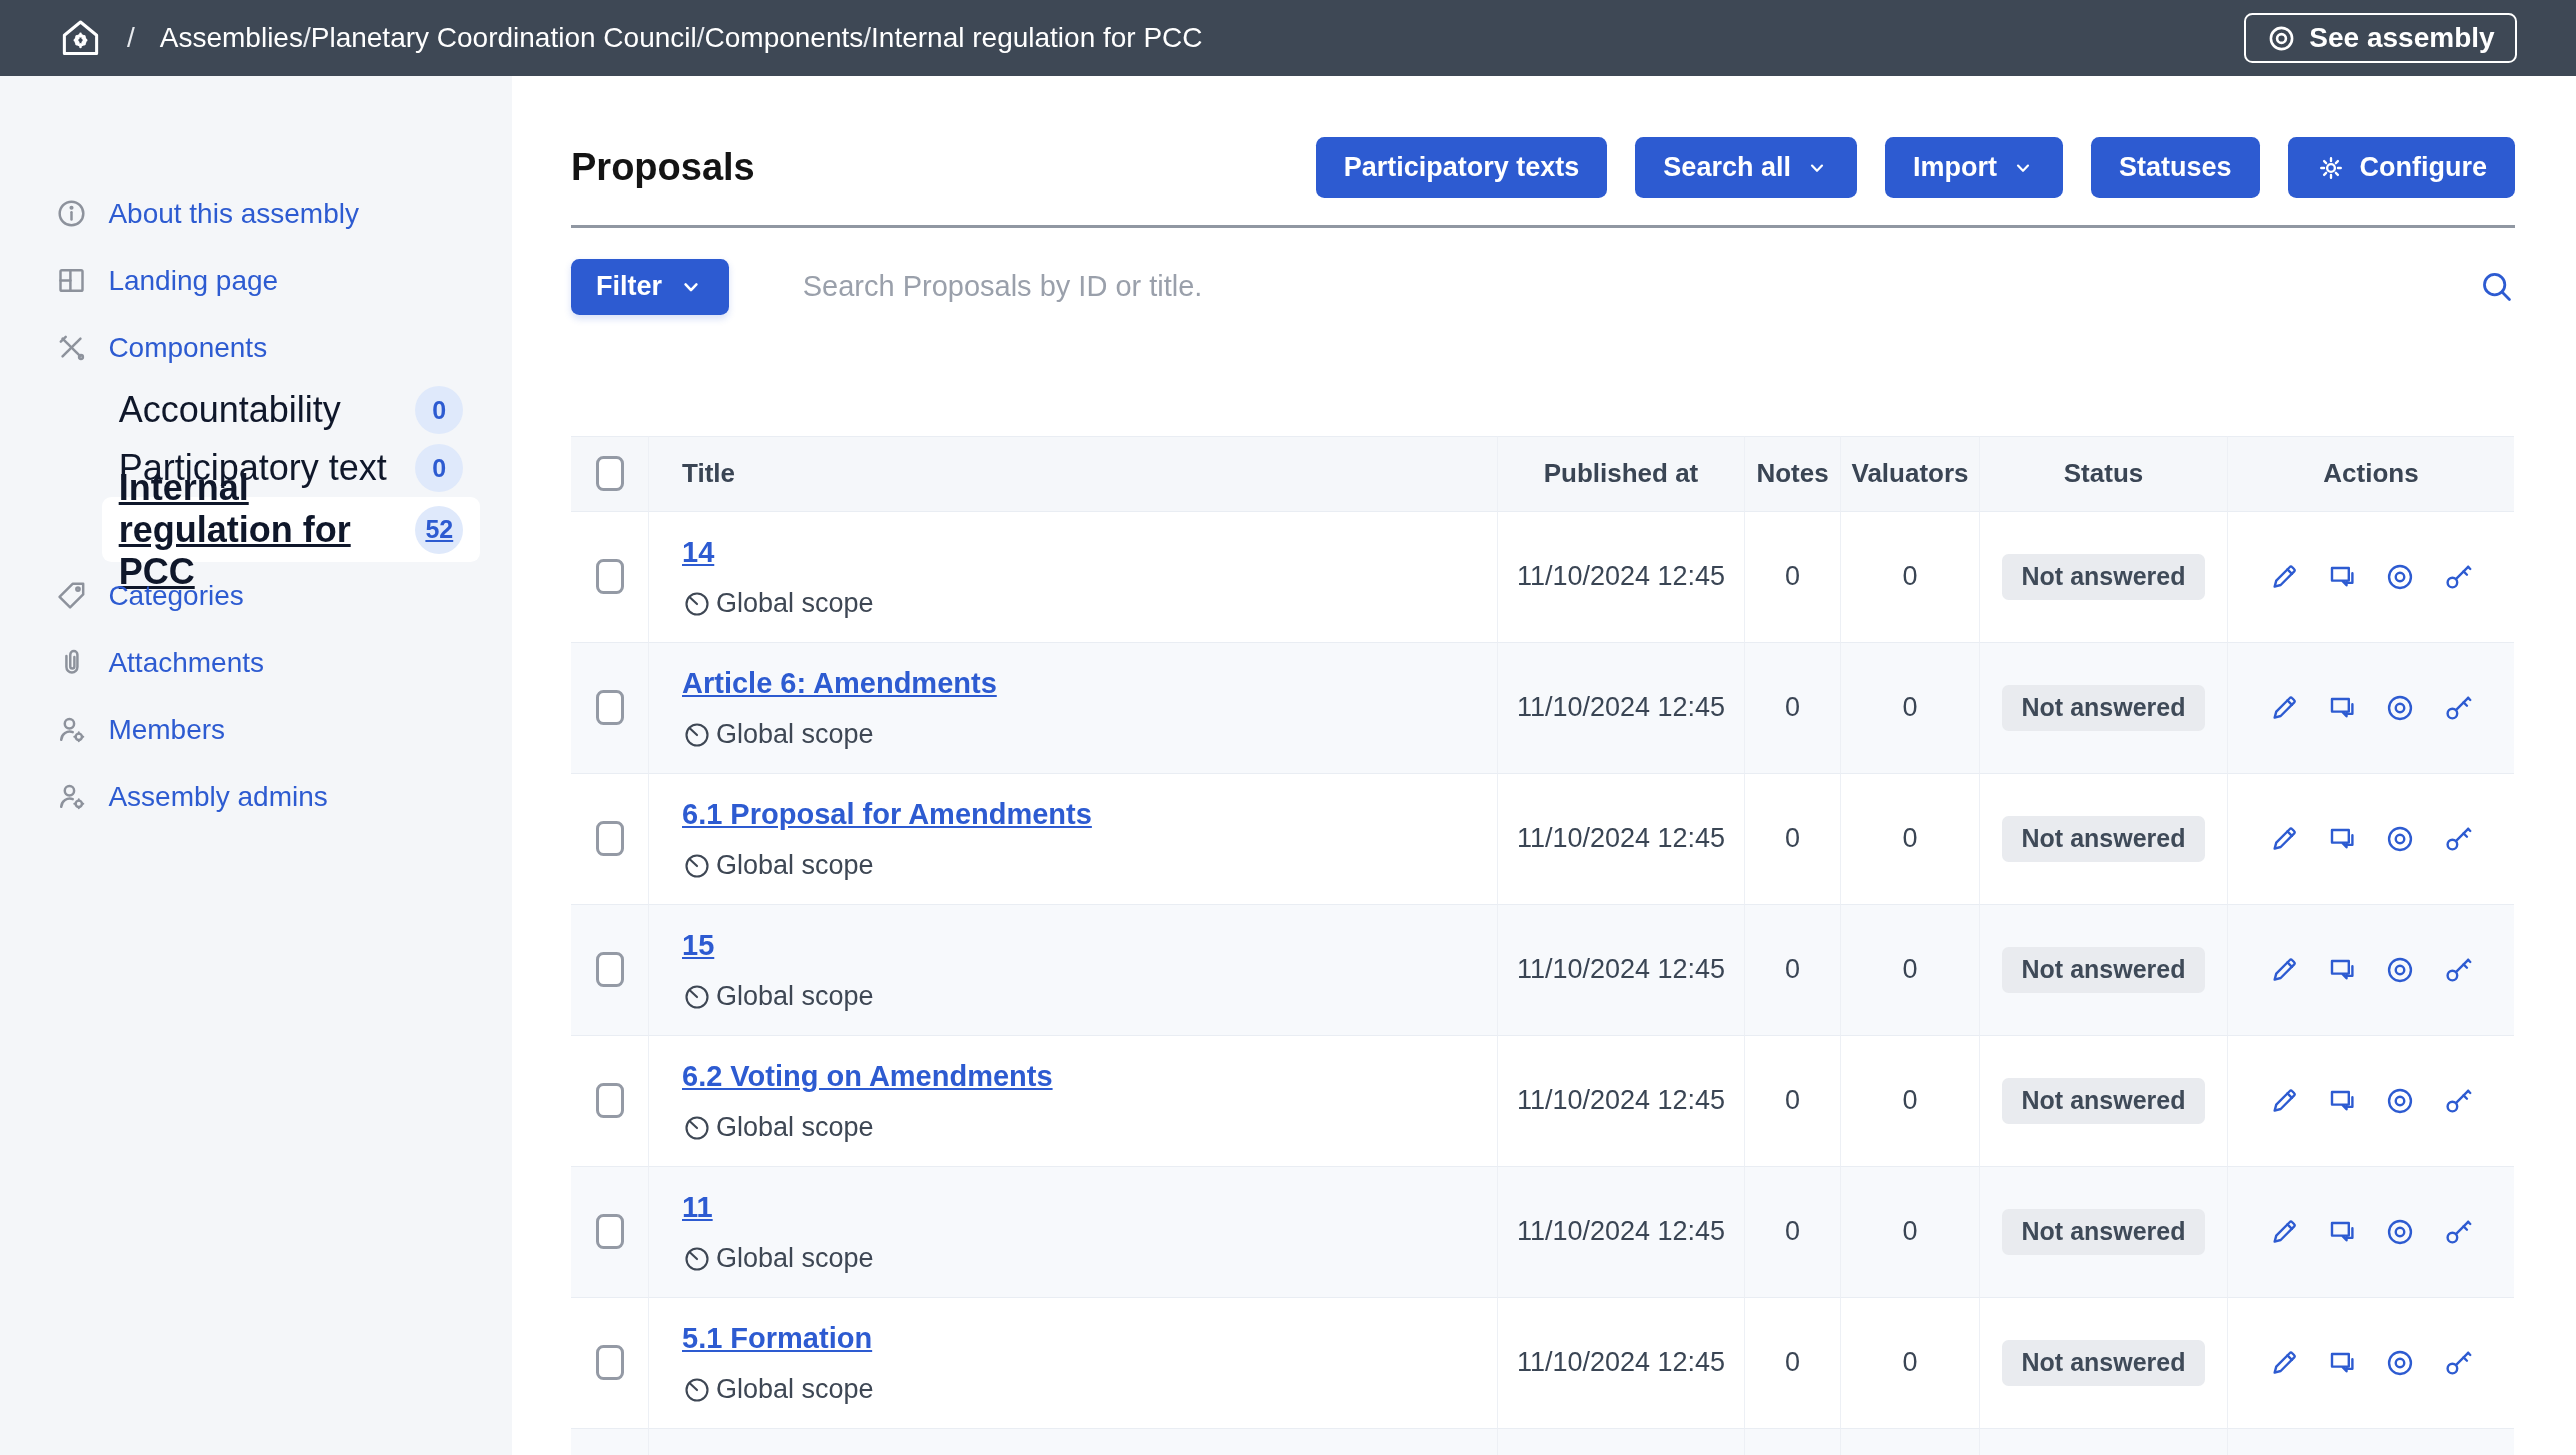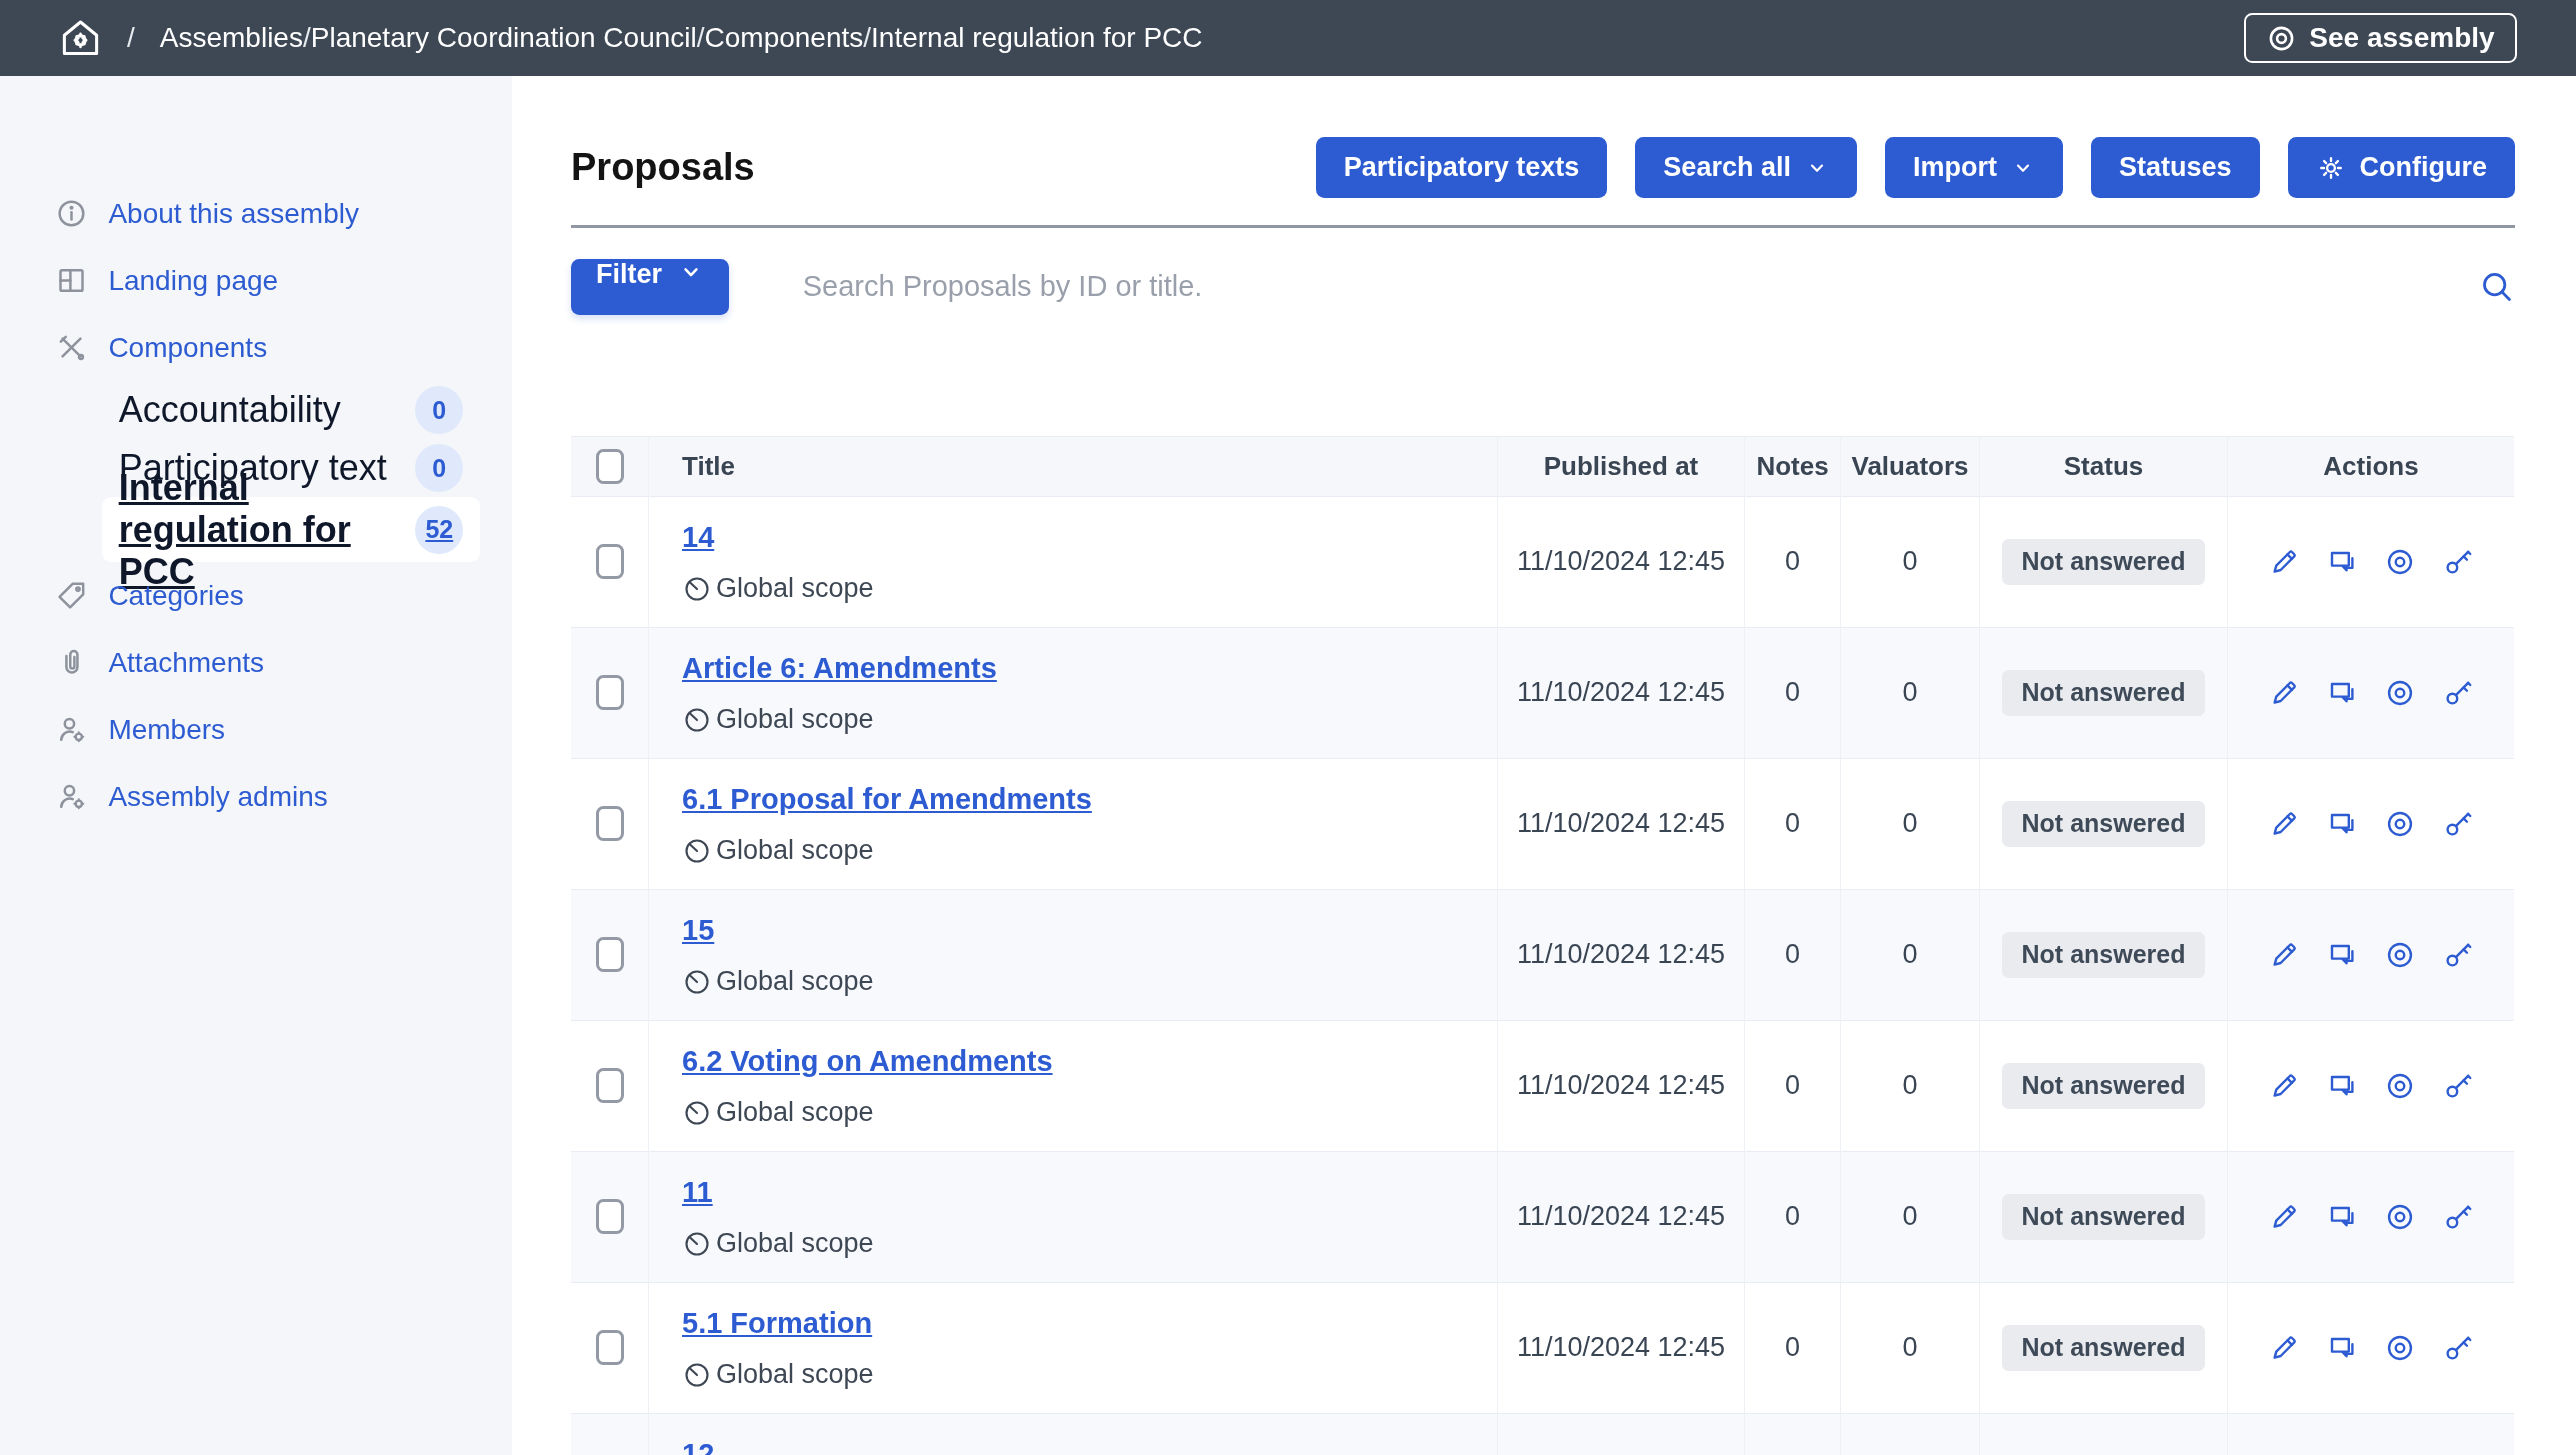--- a/index.html
+++ b/index.html
@@ -50,37 +50,37 @@
   .btn {
     background:#2d5bd1; color:#fff; border:none; border-radius:8.3px; height:61px;
     padding:0 28px; font-size:27px; font-weight:bold; font-family:inherit;
     display:flex; align-items:center; gap:14px; cursor:pointer; white-space:nowrap;
   }
   .divider { margin-top:27px; height:2.8px; background:#9097a2; }
   .filter-row { margin-top:31px; height:56px; display:flex; align-items:center; }
   .filter-btn {
     background:#2d5bd1; color:#fff; border:none; border-radius:8.3px; height:56px;
     padding:0 25px; font-size:27px; font-weight:bold; font-family:inherit;
-    display:flex; align-items:flex-start; gap:15.7px; cursor:pointer;
+    display:flex; align-items:center; gap:15.7px; cursor:pointer;
     box-shadow:0 3.7px 7.4px rgba(45,91,209,.18);
   }
   .search-input {
     flex:1; margin-left:74px; border:none; outline:none; background:transparent;
     font-size:29px; color:#3a4554; font-family:inherit;
   }
   .search-input::placeholder { color:#9aa0ab; }
   .search-btn { background:none; border:none; cursor:pointer; display:flex; align-items:center; }
   
   .table { margin-top:121px; display:grid; grid-template-columns:77px 849px 247px 96px 139px 248px 287px; }
   .cell {
     border-bottom:0.9px solid #e9edf3; display:flex; align-items:center; justify-content:center;
     background:#fff;
   }
   .cell.sepL { border-left:0.9px solid #edf0f5; }
-  .hcell { height:61px; background:#f5f7fa; border-top:0.9px solid #e9edf3;
+  .hcell { height:76px; background:#f5f7fa; border-top:0.9px solid #e9edf3;
     font-size:26px; font-weight:bold; color:#3a4554; }
   .hcell.title-h { justify-content:flex-start; padding-left:33px; }
   .rcell { height:131px; font-size:27px; color:#3a4554; }
   .title-cell { flex-direction:column; align-items:flex-start; justify-content:flex-start;
     padding:24px 0 0 33px; }
   .title-link { font-size:29px; font-weight:bold; color:#2d5bd1; text-decoration:underline; cursor:pointer; }
   .scope-line { margin-top:19.4px; display:flex; align-items:center; gap:4px; font-size:27px; color:#3e4754; }
   .checkbox {
     width:28px; height:35px; border:3.7px solid #949aa5; border-radius:7.4px; background:#fff; cursor:pointer;
   }

